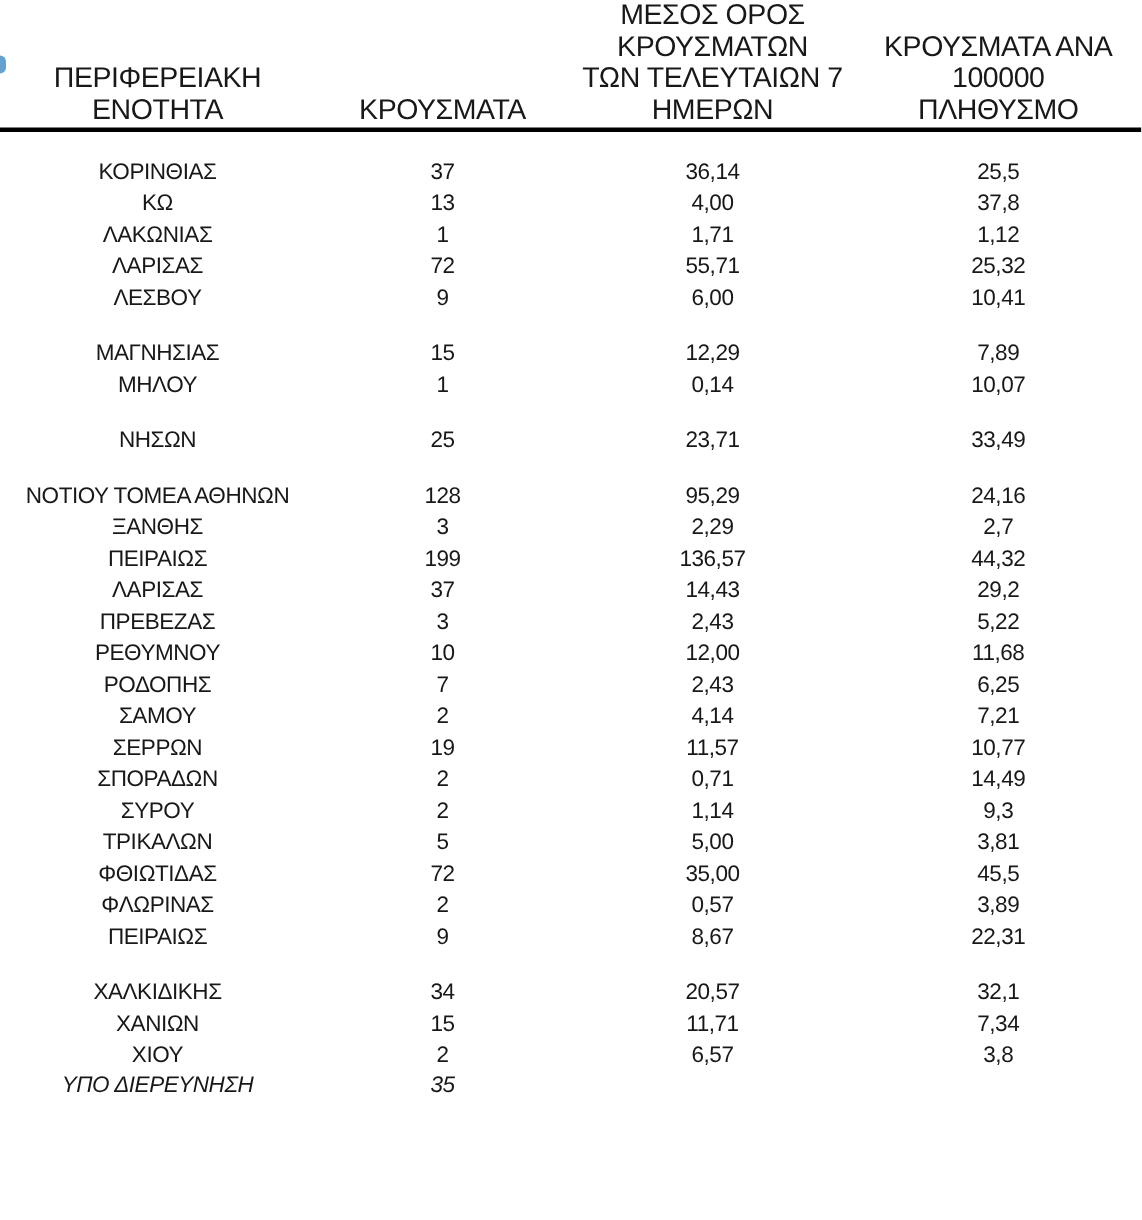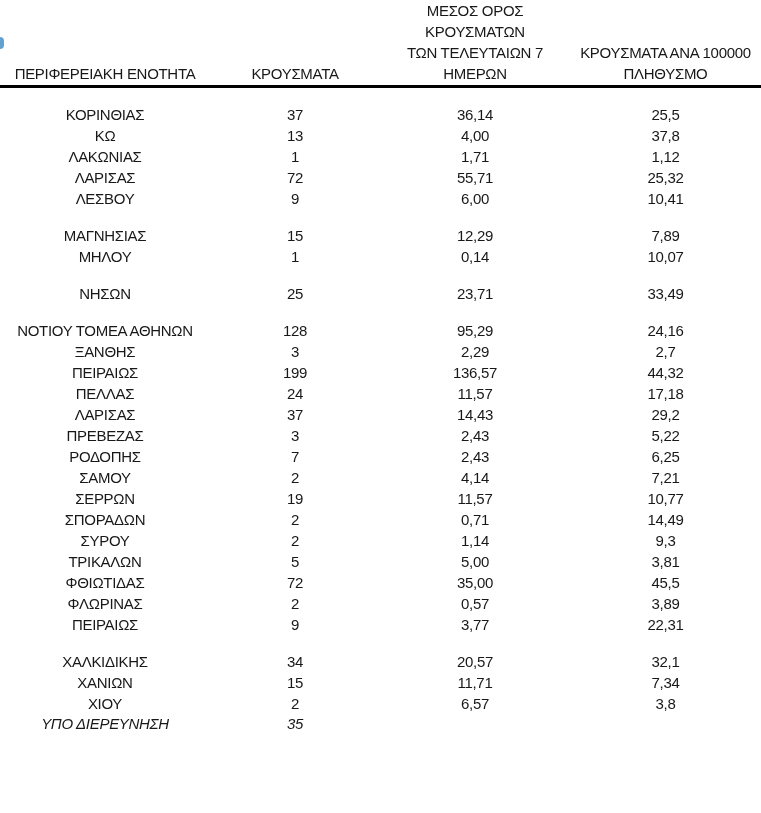--- a/index.html
+++ b/index.html
@@ -31,21 +31,21 @@
     border-collapse: collapse;
     table-layout: fixed;
   }
   col.c-region  { width: 210px; }
   col.c-cases   { width: 170px; }
   col.c-avg7    { width: 190px; }
   col.c-per100k { width: 191px; }
 
   thead th {
     font-weight: normal;
-    font-size: 15px;
+    font-size: 19px;
     line-height: 21px;
     letter-spacing: -0.3px;
     text-align: center;
     vertical-align: bottom;
     height: 72px;
     padding: 0 2px 1px 2px;
     white-space: pre-line;
     border-bottom: 3px solid #000000;
   }
   tbody td {
@@ -161,38 +161,38 @@
           <td>2,29</td>
           <td>2,7</td>
         </tr>
         <tr class="">
           <td>ΠΕΙΡΑΙΩΣ</td>
           <td>199</td>
           <td>136,57</td>
           <td>44,32</td>
         </tr>
         <tr class="">
-          <td>ΠΕΛΛΑΣ</td>
-          <td>24</td>
-          <td>11,57</td>
-          <td>17,18</td>
-        </tr>
-        <tr class="">
           <td>ΛΑΡΙΣΑΣ</td>
           <td>37</td>
           <td>14,43</td>
           <td>29,2</td>
         </tr>
         <tr class="">
           <td>ΠΡΕΒΕΖΑΣ</td>
           <td>3</td>
           <td>2,43</td>
           <td>5,22</td>
         </tr>
         <tr class="">
+          <td>ΡΕΘΥΜΝΟΥ</td>
+          <td>10</td>
+          <td>12,00</td>
+          <td>11,68</td>
+        </tr>
+        <tr class="">
           <td>ΡΟΔΟΠΗΣ</td>
           <td>7</td>
           <td>2,43</td>
           <td>6,25</td>
         </tr>
         <tr class="">
           <td>ΣΑΜΟΥ</td>
           <td>2</td>
           <td>4,14</td>
           <td>7,21</td>
@@ -229,21 +229,21 @@
         </tr>
         <tr class="">
           <td>ΦΛΩΡΙΝΑΣ</td>
           <td>2</td>
           <td>0,57</td>
           <td>3,89</td>
         </tr>
         <tr class="">
           <td>ΠΕΙΡΑΙΩΣ</td>
           <td>9</td>
-          <td>3,77</td>
+          <td>8,67</td>
           <td>22,31</td>
         </tr>
         <tr class="spacer-row">
           <td colspan="4"></td>
         </tr>
         <tr class="">
           <td>ΧΑΛΚΙΔΙΚΗΣ</td>
           <td>34</td>
           <td>20,57</td>
           <td>32,1</td>

